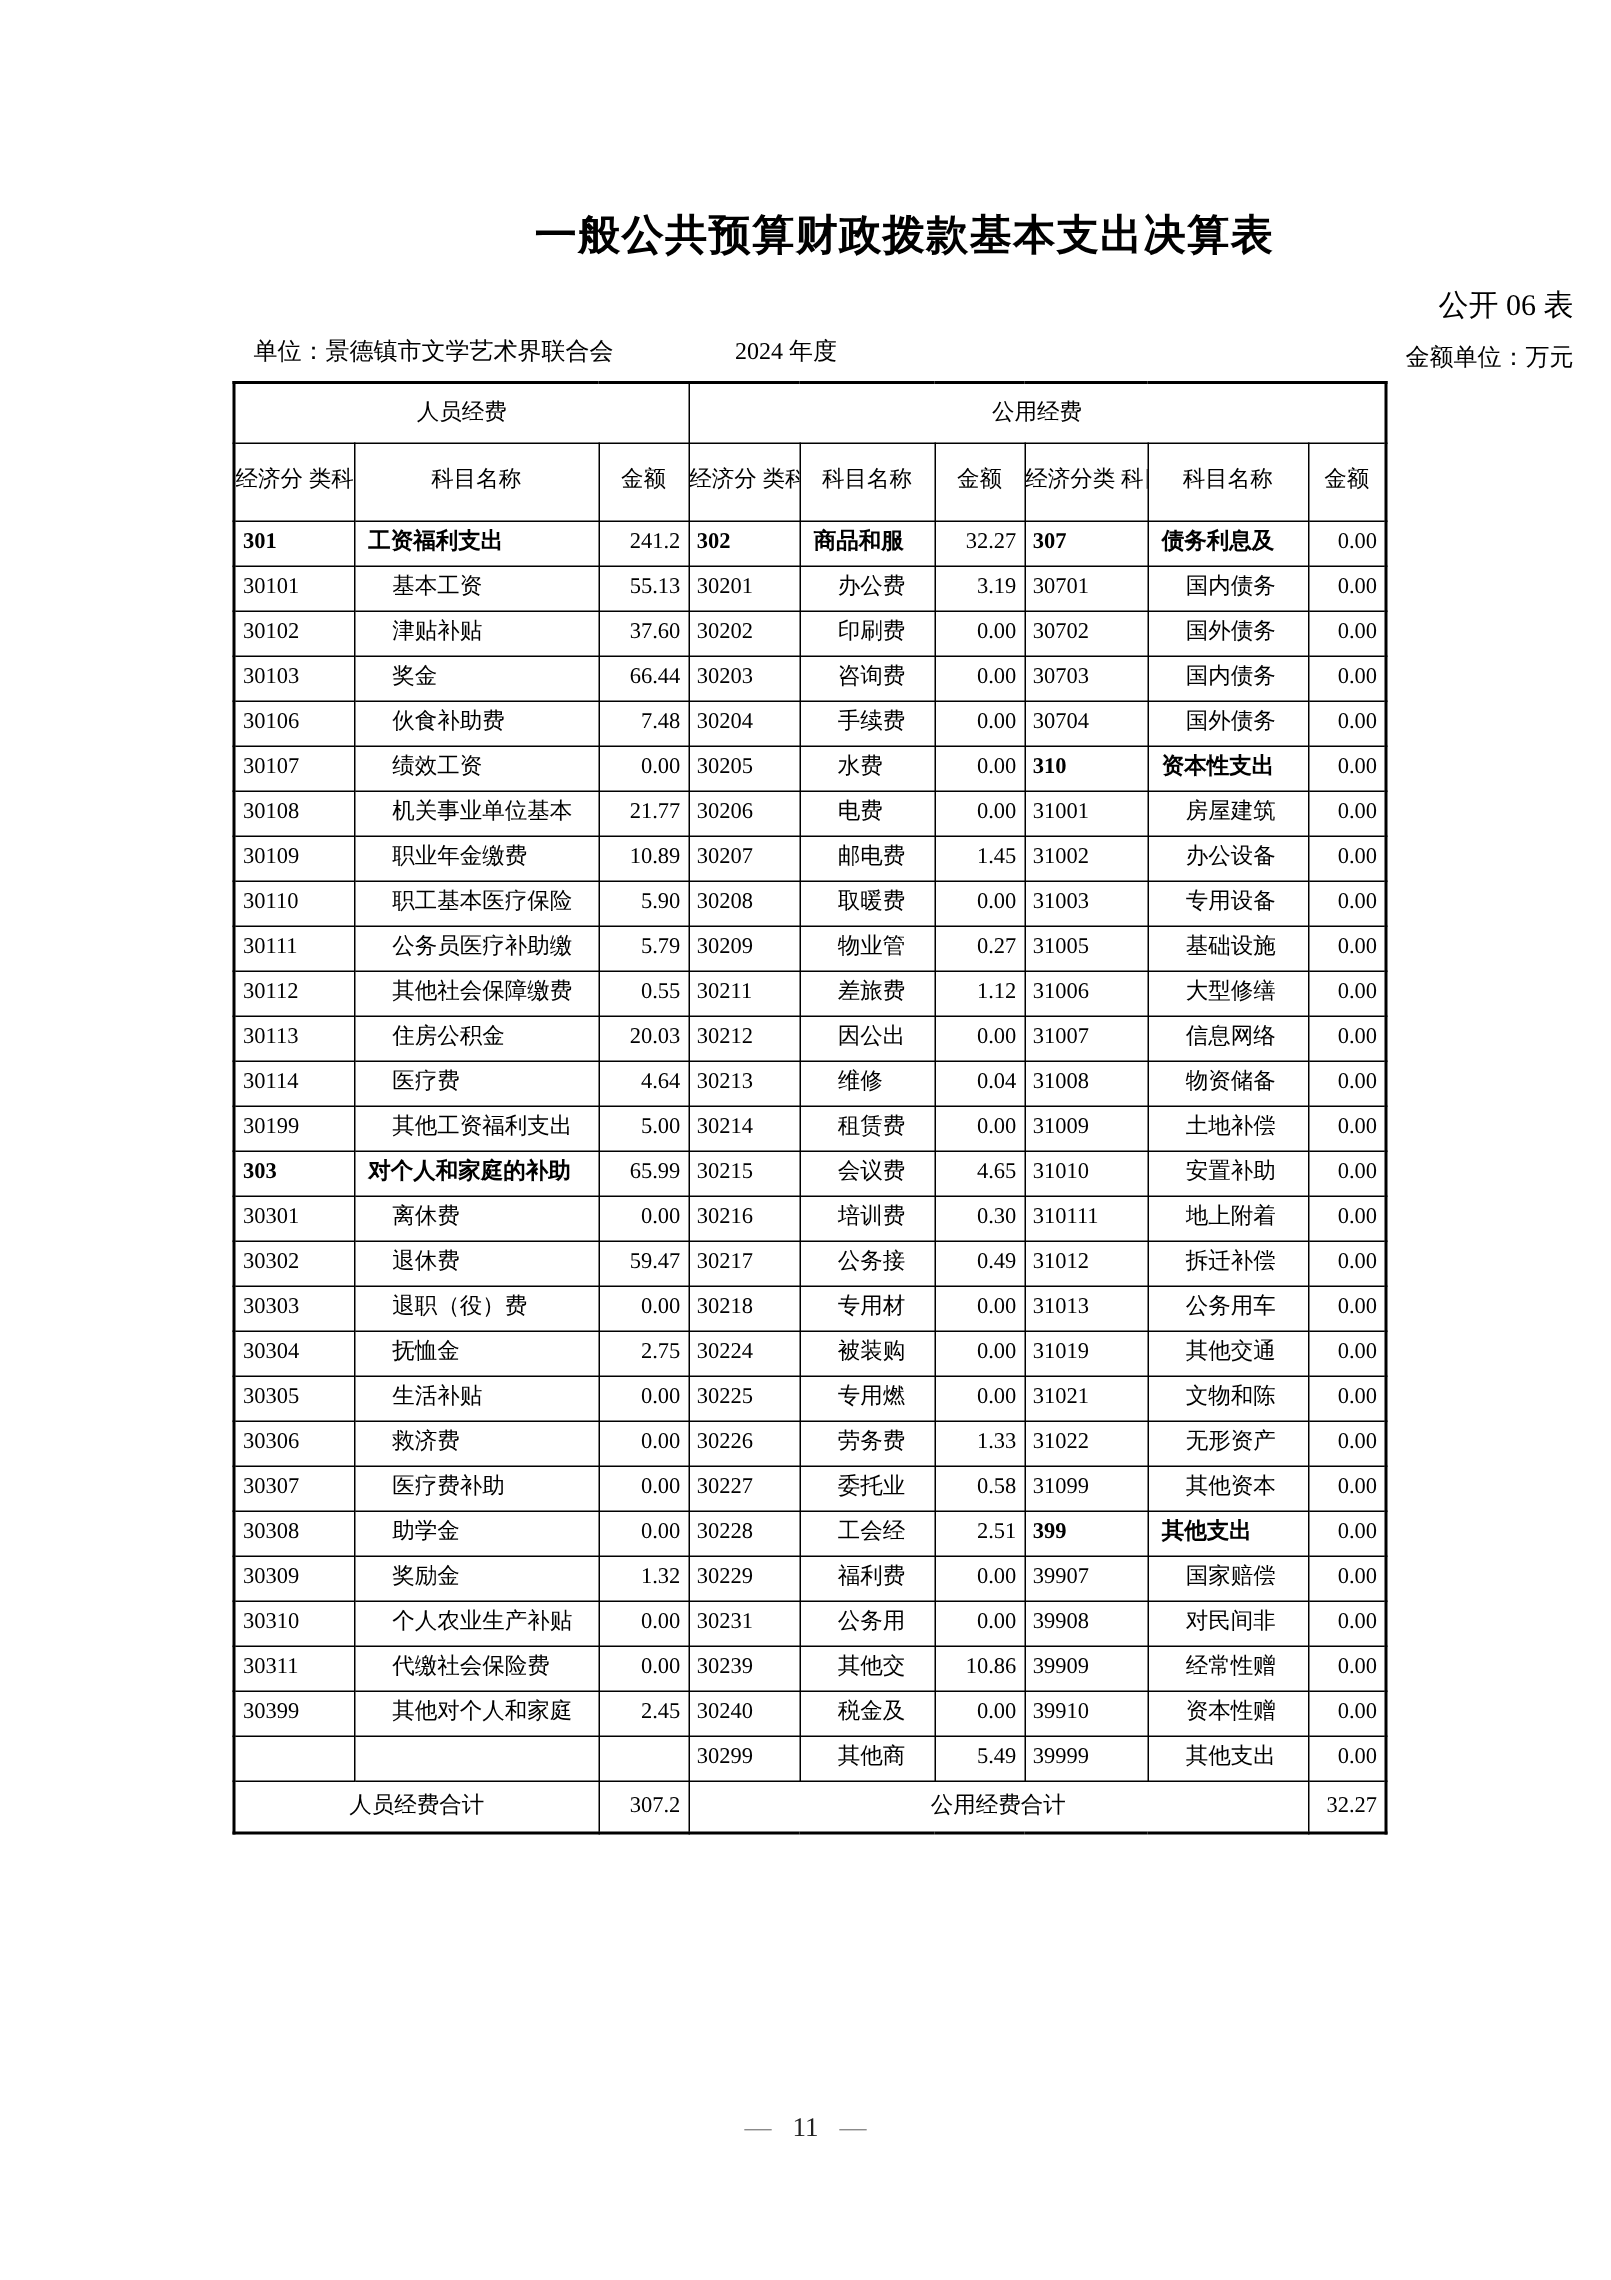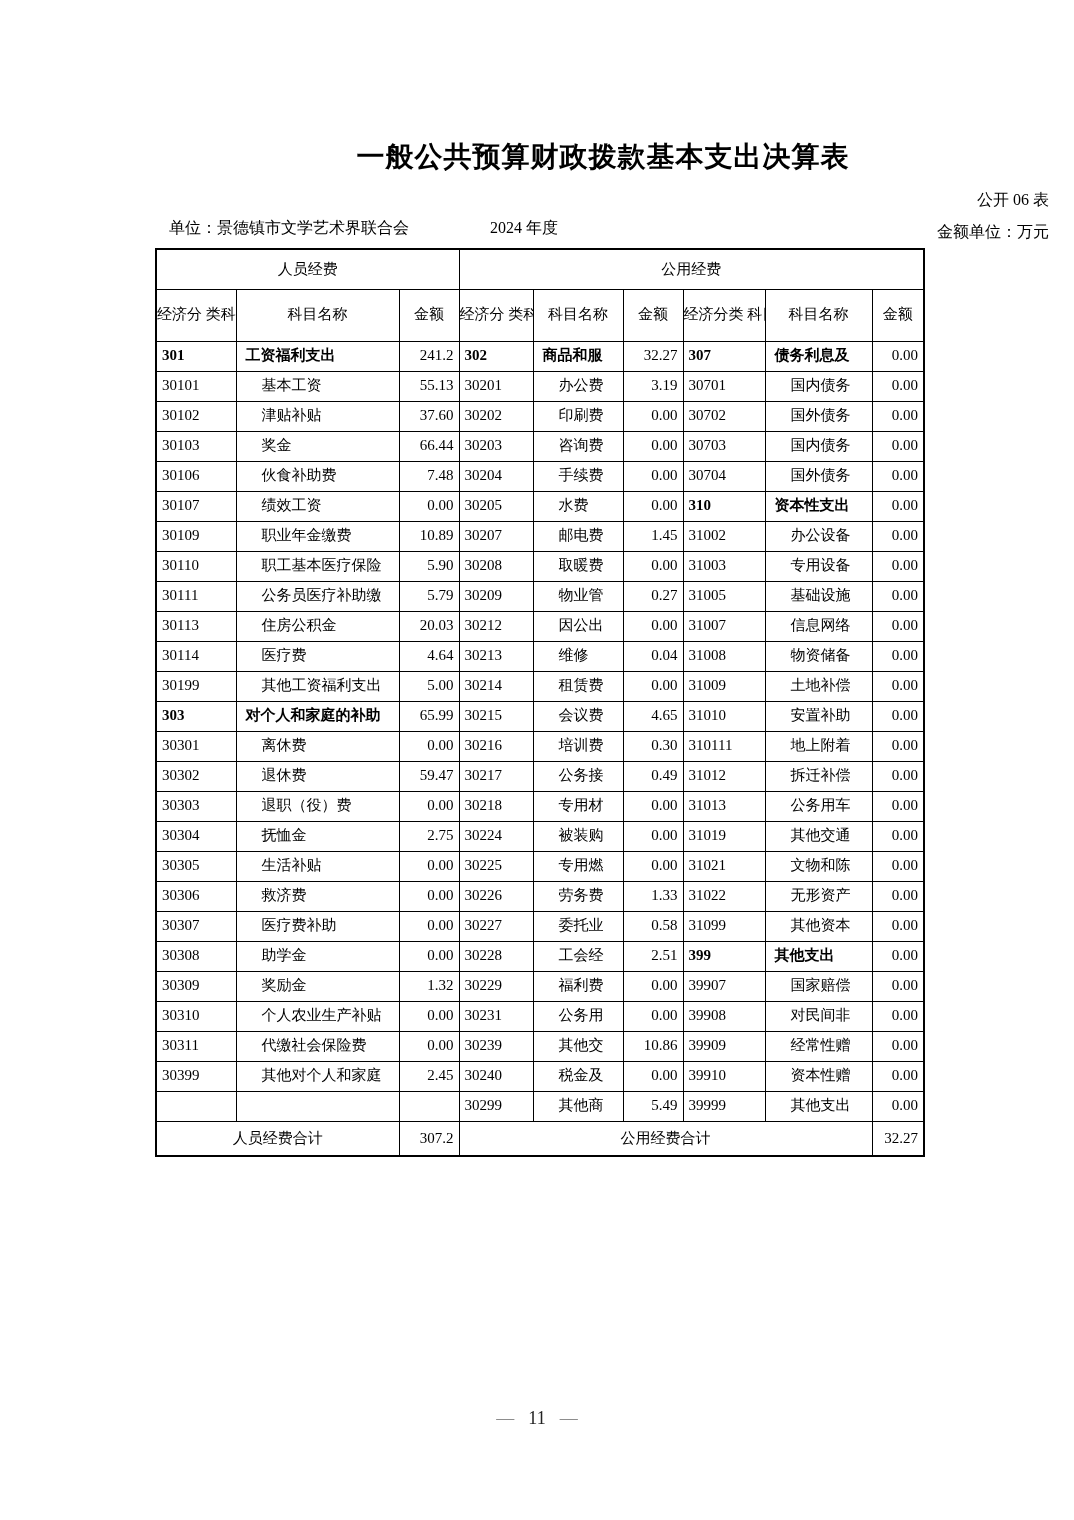--- a/index.html
+++ b/index.html
@@ -18,21 +18,21 @@
   .doc-title {
     text-align: center;
     font-family: "Liberation Sans", "DejaVu Sans", sans-serif;
     font-weight: bold;
     font-size: 28px;
     line-height: 34px;
     letter-spacing: 1px;
   }
   .table-label {
     text-align: right;
-    font-size: 16px;
+    font-size: 20px;
     margin-top: 16px;
     padding-right: 2px;
   }
   .meta-row {
     position: relative;
     margin-top: 7px;
     height: 24px;
     font-size: 16px;
   }
   .meta-unit { position: absolute; left: 14px; top: 0; }
@@ -197,20 +197,31 @@
           <td class="subject-cell indent">绩效工资</td>
           <td class="amount-cell">0.00</td>
           <td class="code-cell">30205</td>
           <td class="subject-cell indent">水费</td>
           <td class="amount-cell">0.00</td>
           <td class="code-cell" style="font-weight: bold;">310</td>
           <td class="subject-cell" style="font-weight: bold;">资本性支出</td>
           <td class="amount-cell">0.00</td>
         </tr>
         <tr>
+          <td class="code-cell">30108</td>
+          <td class="subject-cell indent">机关事业单位基本</td>
+          <td class="amount-cell">21.77</td>
+          <td class="code-cell">30206</td>
+          <td class="subject-cell indent">电费</td>
+          <td class="amount-cell">0.00</td>
+          <td class="code-cell">31001</td>
+          <td class="subject-cell indent">房屋建筑</td>
+          <td class="amount-cell">0.00</td>
+        </tr>
+        <tr>
           <td class="code-cell">30109</td>
           <td class="subject-cell indent">职业年金缴费</td>
           <td class="amount-cell">10.89</td>
           <td class="code-cell">30207</td>
           <td class="subject-cell indent">邮电费</td>
           <td class="amount-cell">1.45</td>
           <td class="code-cell">31002</td>
           <td class="subject-cell indent">办公设备</td>
           <td class="amount-cell">0.00</td>
         </tr>
@@ -227,20 +238,31 @@
         </tr>
         <tr>
           <td class="code-cell">30111</td>
           <td class="subject-cell indent">公务员医疗补助缴</td>
           <td class="amount-cell">5.79</td>
           <td class="code-cell">30209</td>
           <td class="subject-cell indent">物业管</td>
           <td class="amount-cell">0.27</td>
           <td class="code-cell">31005</td>
           <td class="subject-cell indent">基础设施</td>
+          <td class="amount-cell">0.00</td>
+        </tr>
+        <tr>
+          <td class="code-cell">30112</td>
+          <td class="subject-cell indent">其他社会保障缴费</td>
+          <td class="amount-cell">0.55</td>
+          <td class="code-cell">30211</td>
+          <td class="subject-cell indent">差旅费</td>
+          <td class="amount-cell">1.12</td>
+          <td class="code-cell">31006</td>
+          <td class="subject-cell indent">大型修缮</td>
           <td class="amount-cell">0.00</td>
         </tr>
         <tr>
           <td class="code-cell">30113</td>
           <td class="subject-cell indent">住房公积金</td>
           <td class="amount-cell">20.03</td>
           <td class="code-cell">30212</td>
           <td class="subject-cell indent">因公出</td>
           <td class="amount-cell">0.00</td>
           <td class="code-cell">31007</td>

